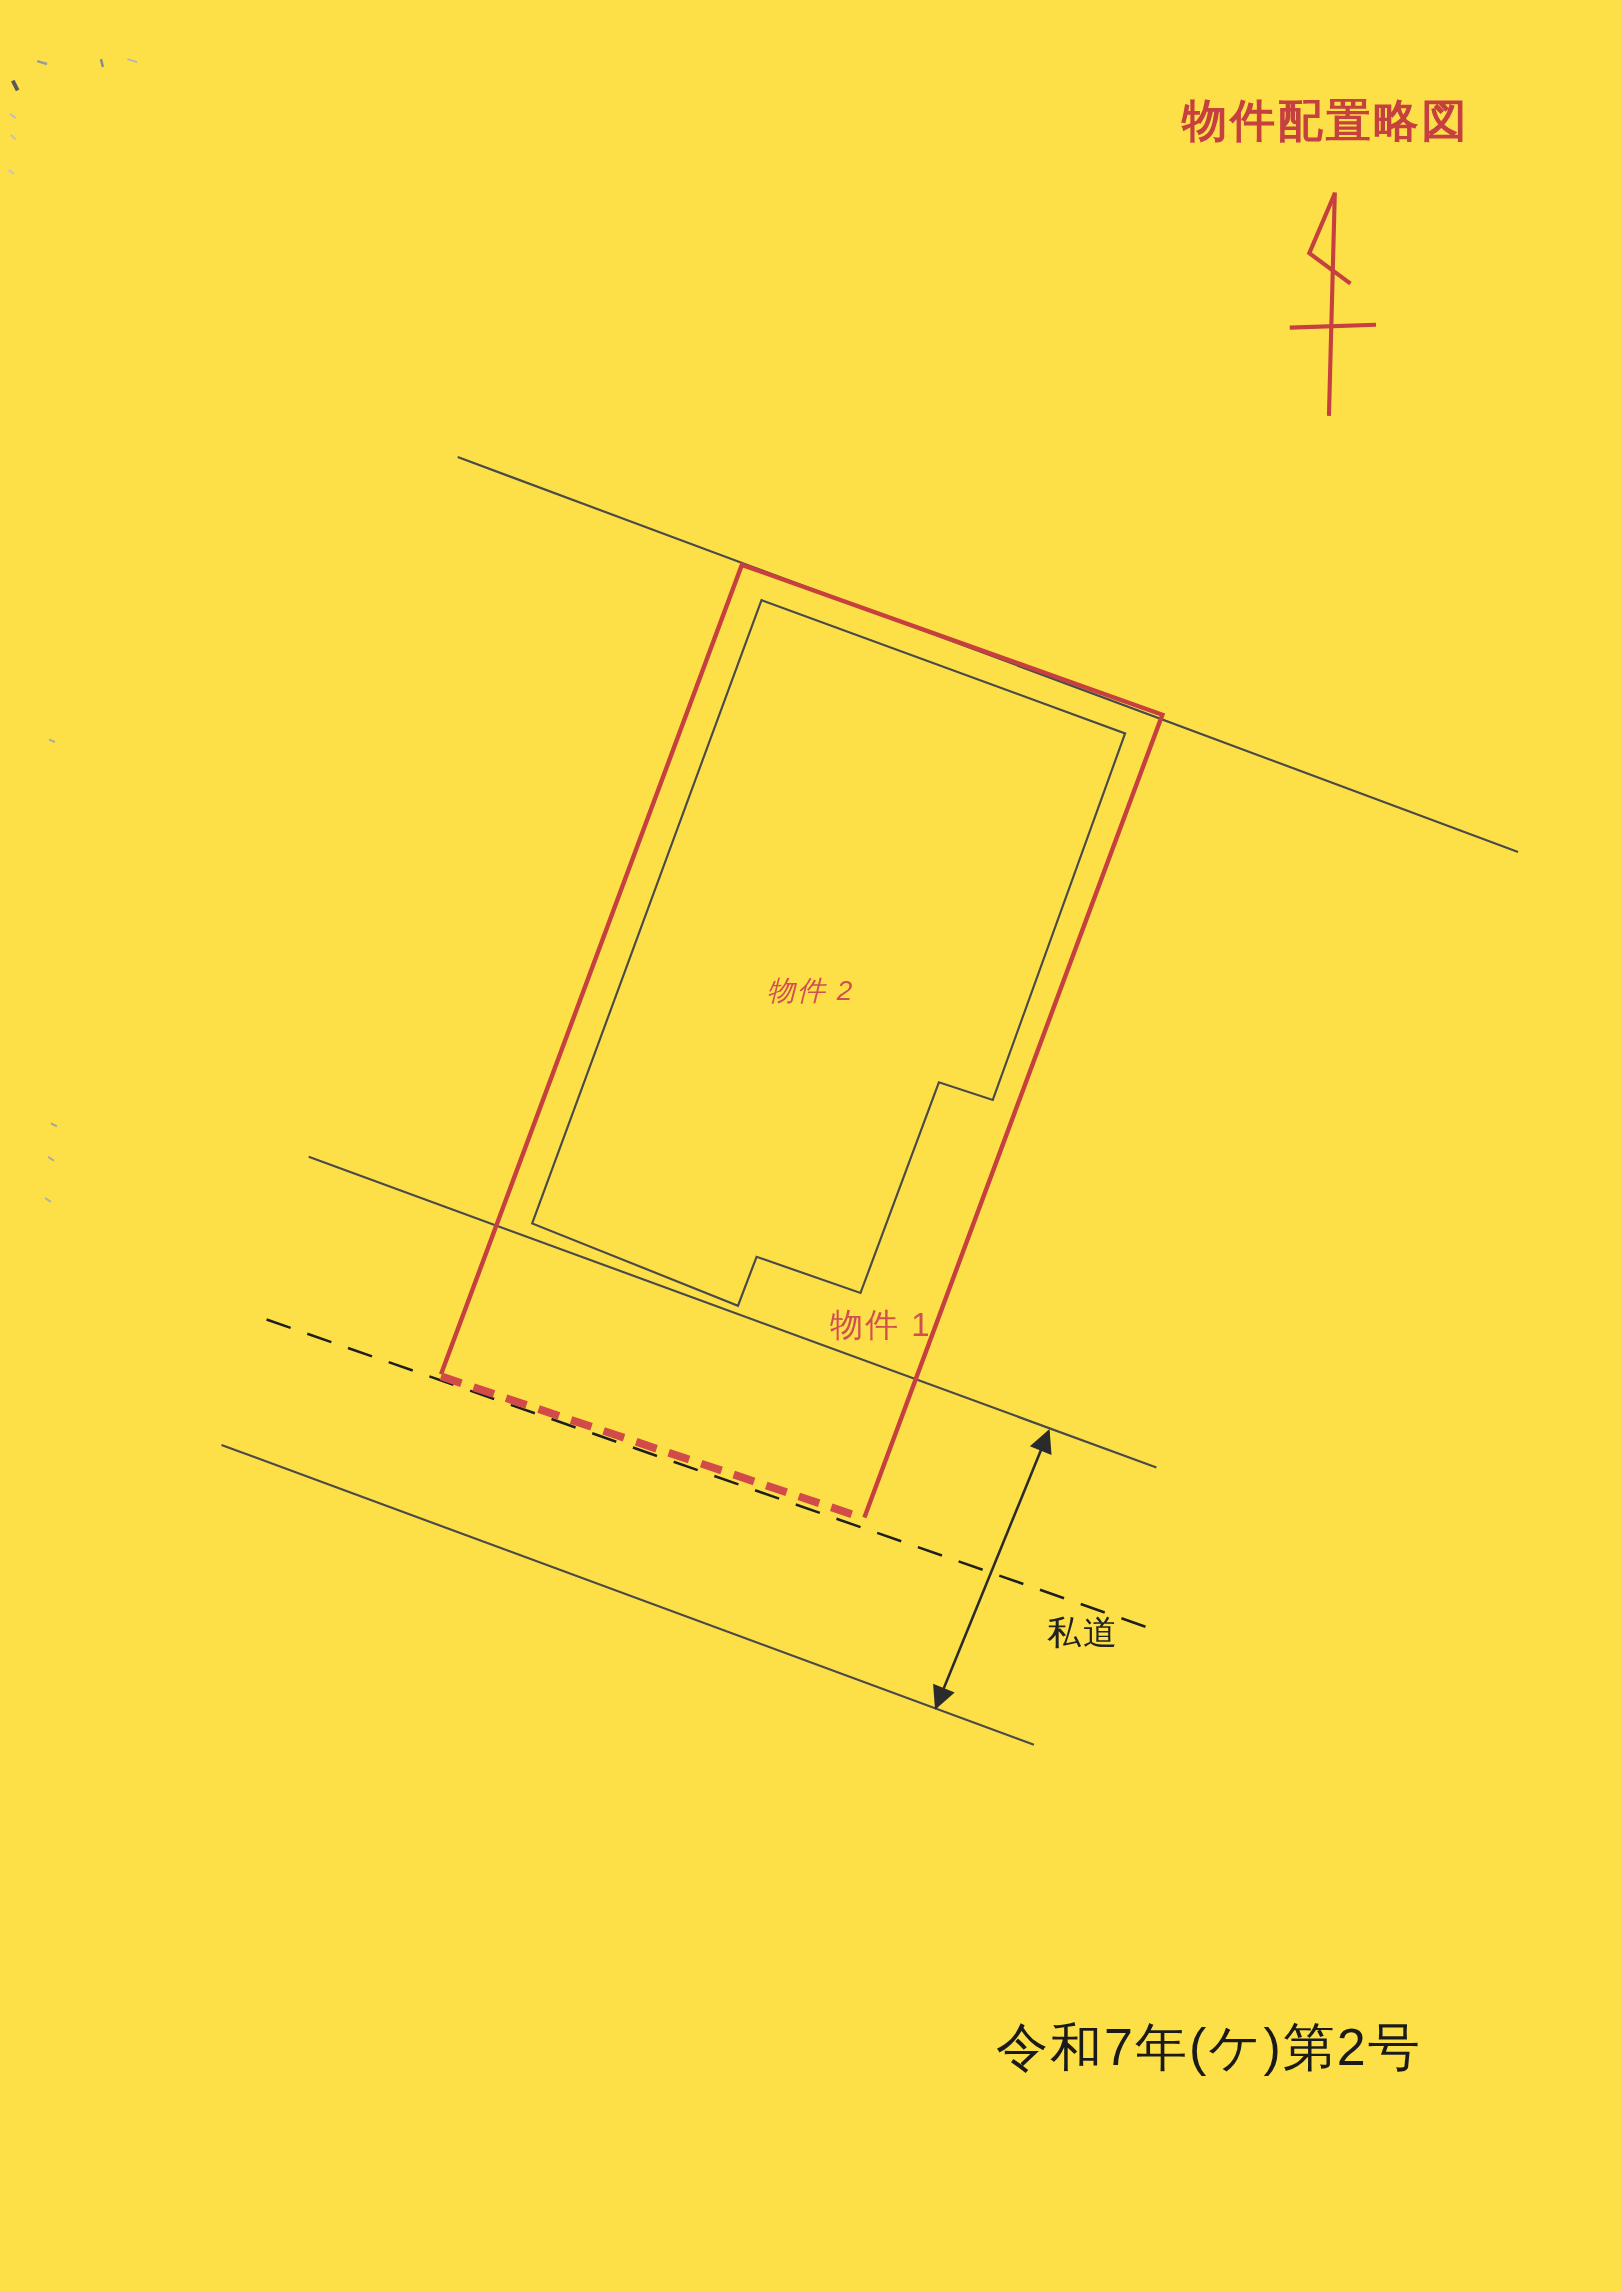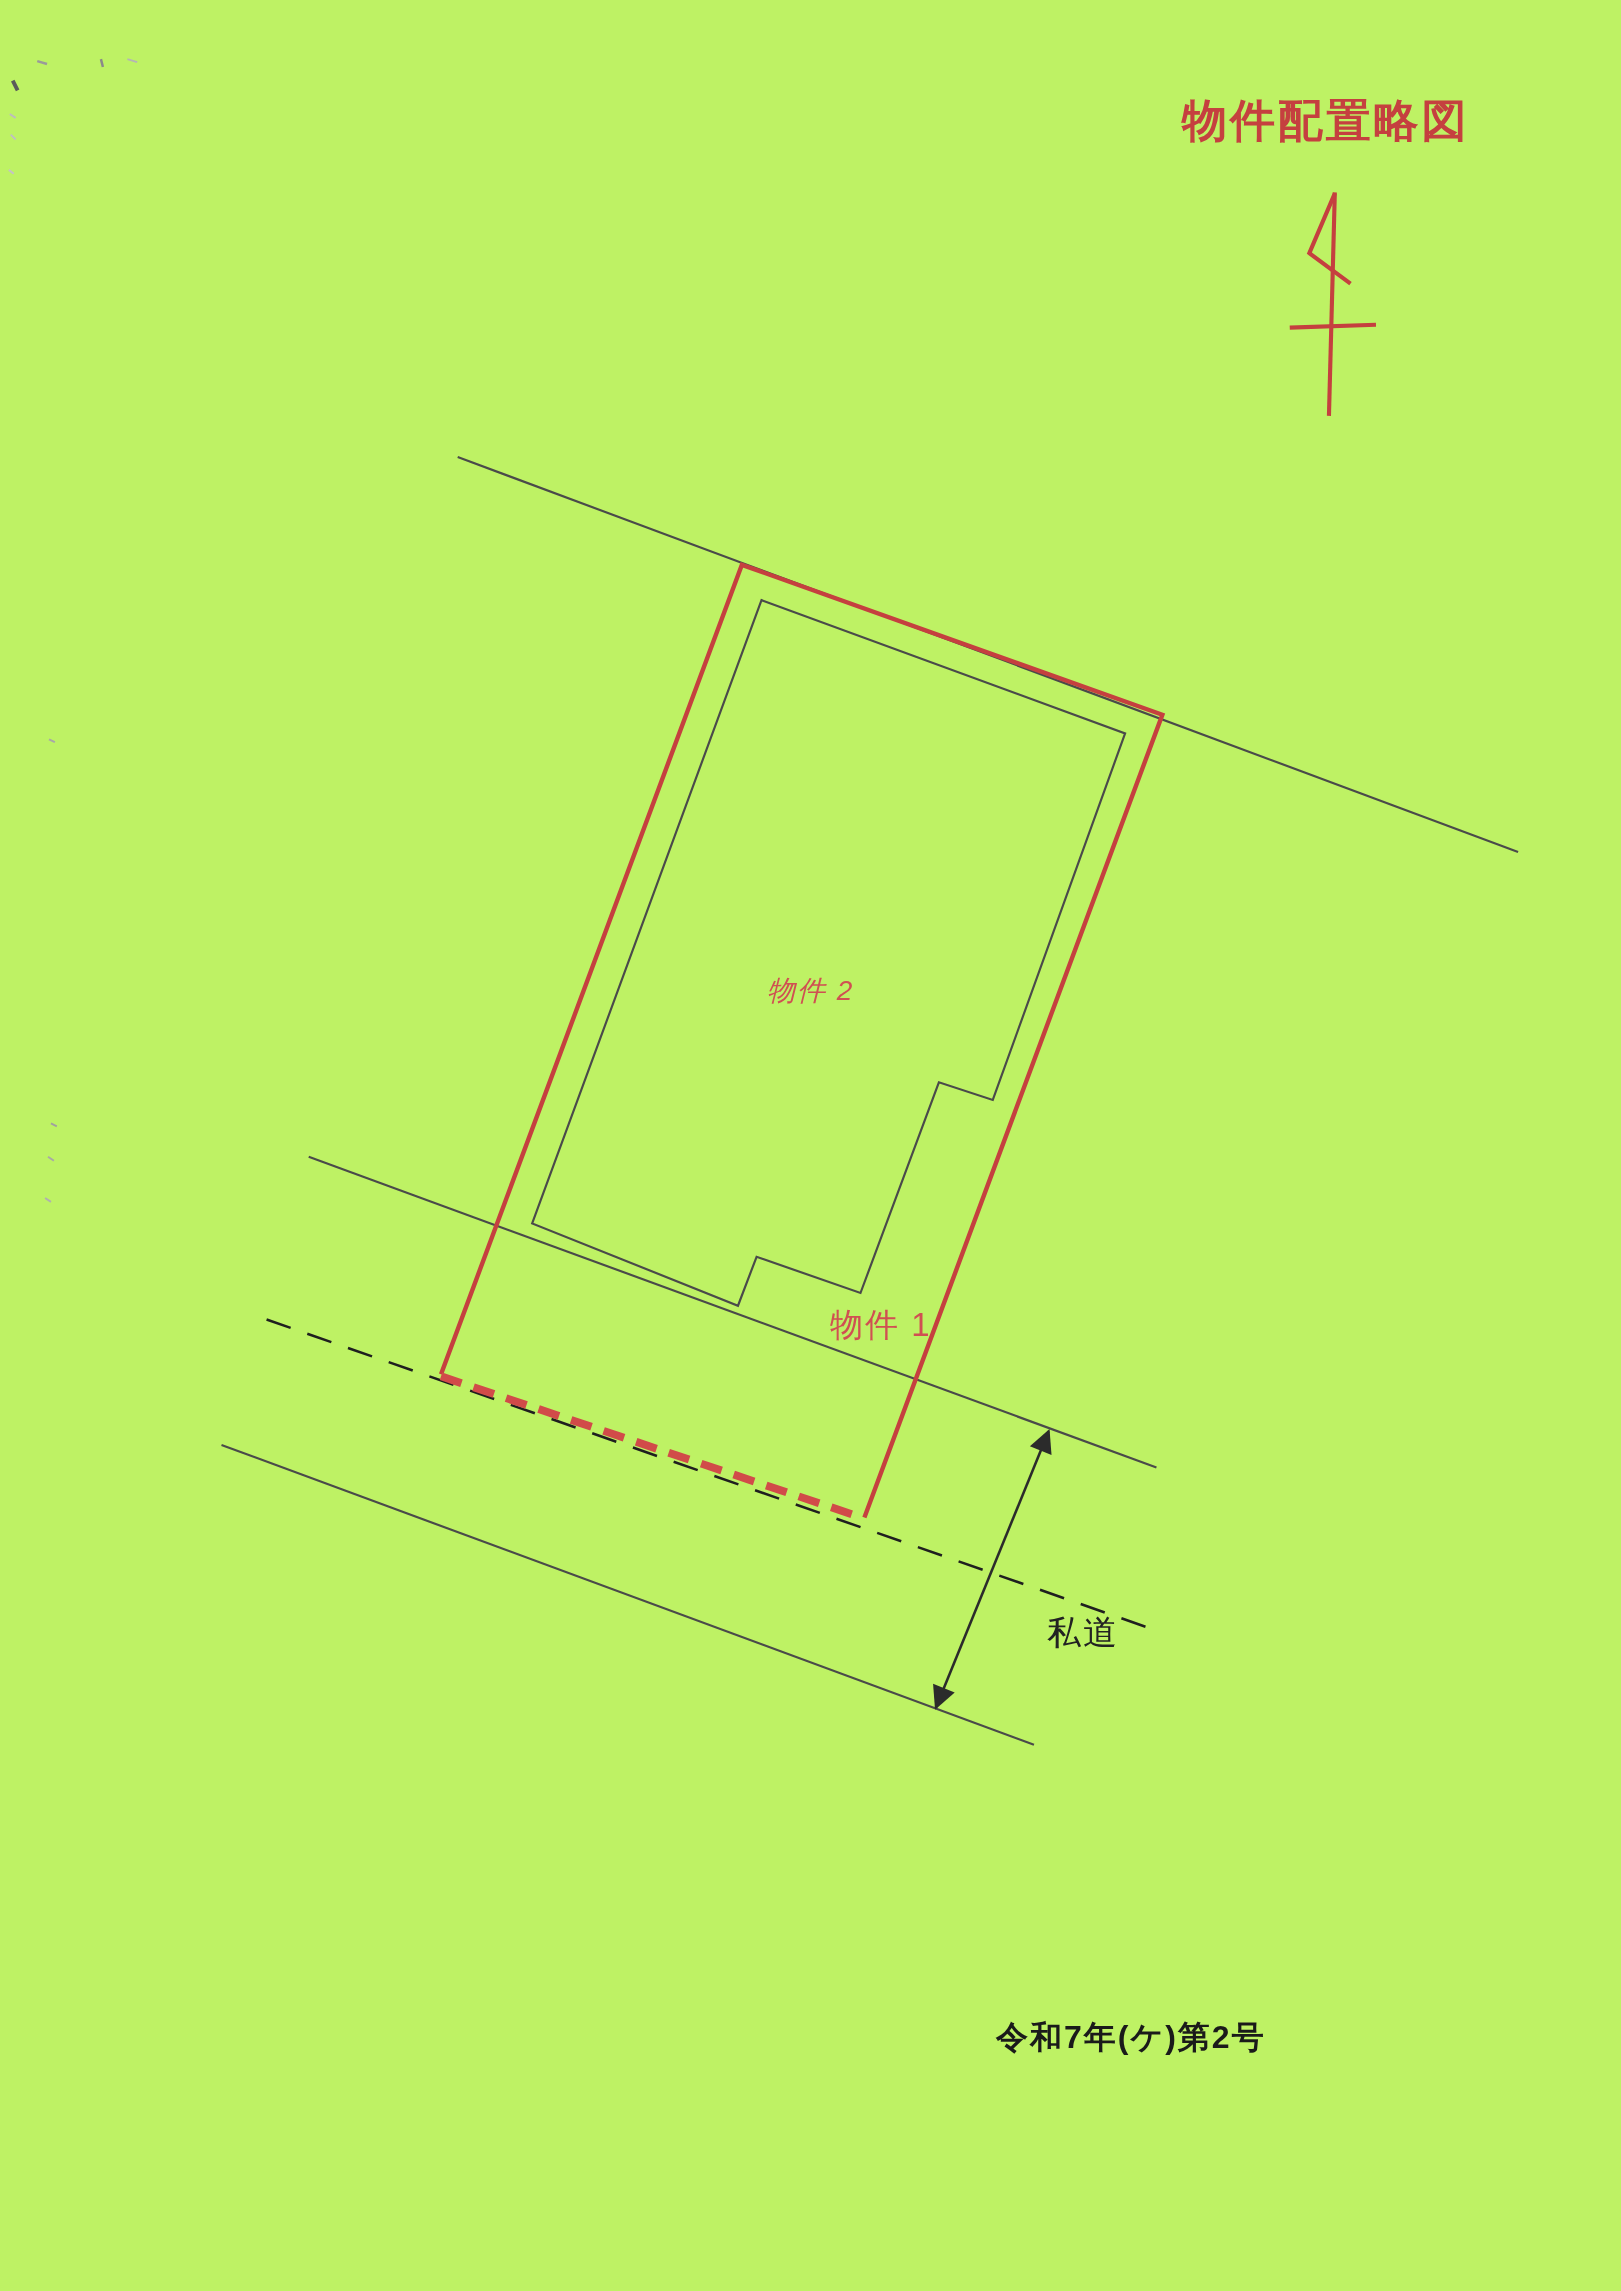--- a/index.html
+++ b/index.html
@@ -4,21 +4,21 @@
 <style>
   html, body {
     margin: 0;
     padding: 0;
     background: #ffffff;
   }
   .page {
     position: relative;
     width: 1621px;
     height: 2292px;
-    background: #bef264;
+    background: #fde047;
     overflow: hidden;
     font-family: "Liberation Sans", sans-serif;
   }
   .plan-svg {
     position: absolute;
     left: 0; top: 0;
     width: 1621px;
     height: 2292px;
   }
   .lbl {
@@ -48,22 +48,22 @@
   }
   .lbl-shido {
     left: 1047px; top: 1586px;
     font-size: 34px;
     letter-spacing: 2px;
     color: #222222;
     margin-top: 29px;
   }
   .lbl-case {
     left: 996px; top: 2021px;
-    font-size: 32px;
-    font-weight: 700;
+    font-size: 52px;
+    font-weight: 400;
     letter-spacing: 2px;
     color: #1a1a1a;
   }
 </style>
 </head>
 <body>
 
 <div class="page">
 
   <svg class="plan-svg" viewBox="0 0 1654 2338" xmlns="http://www.w3.org/2000/svg">

